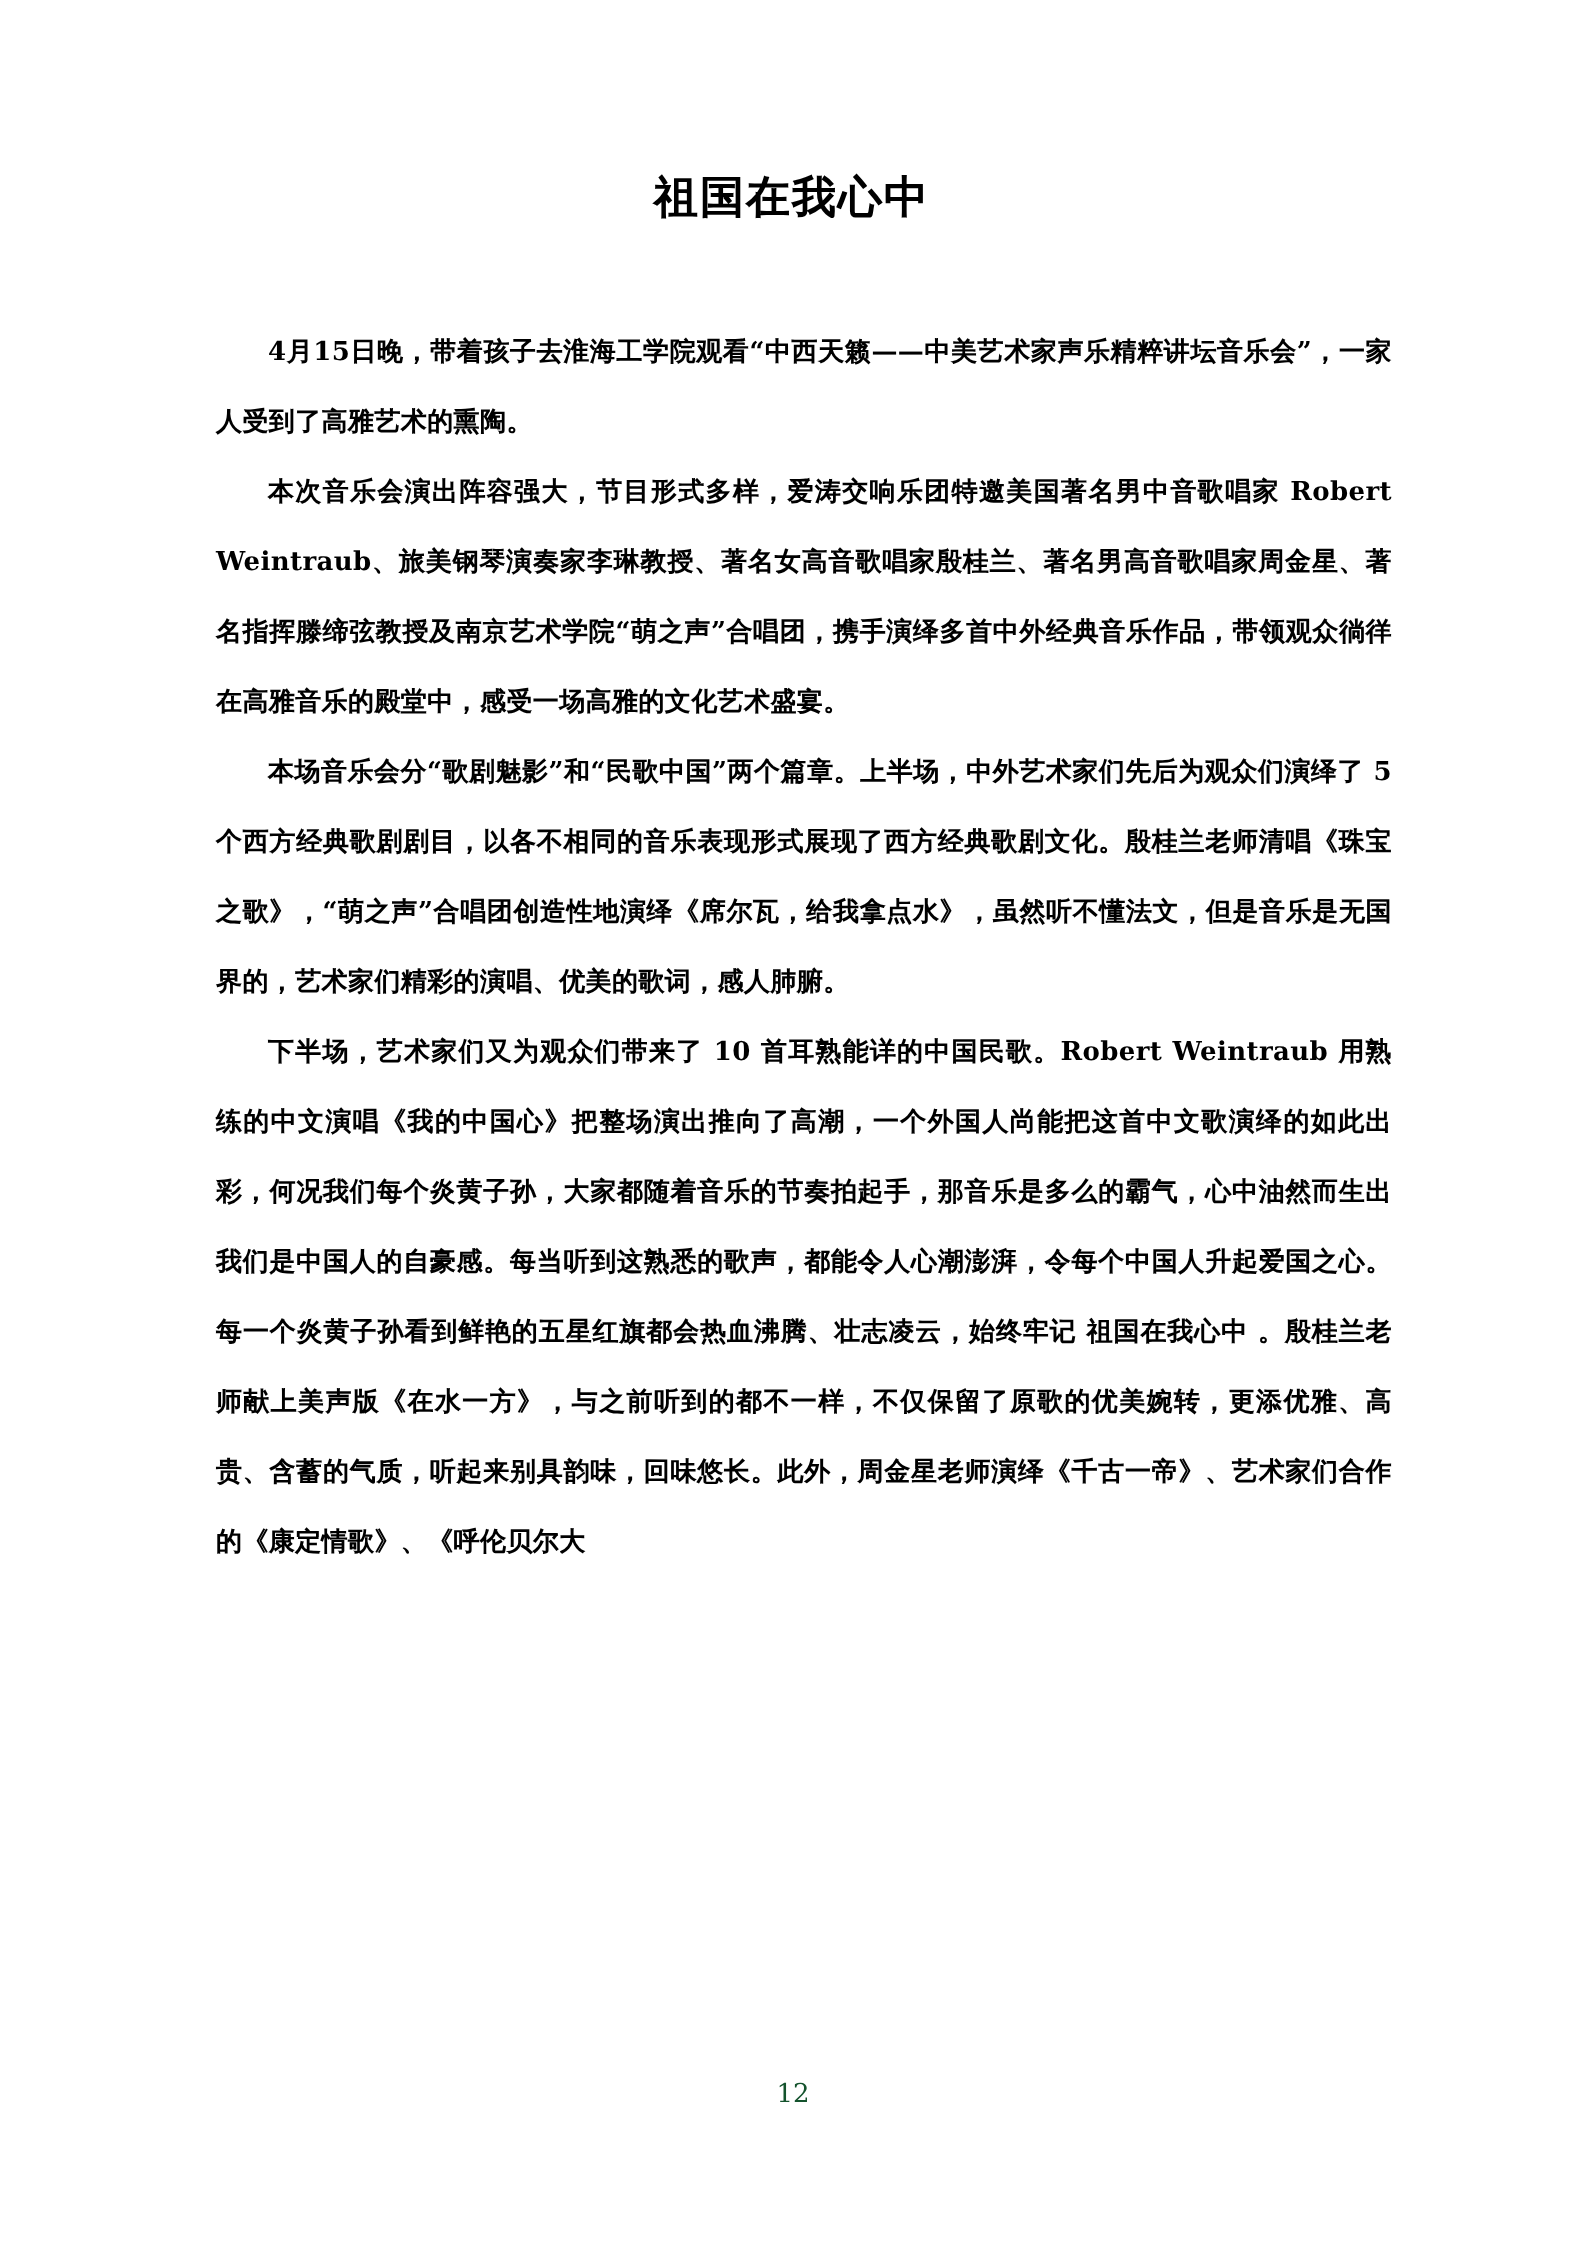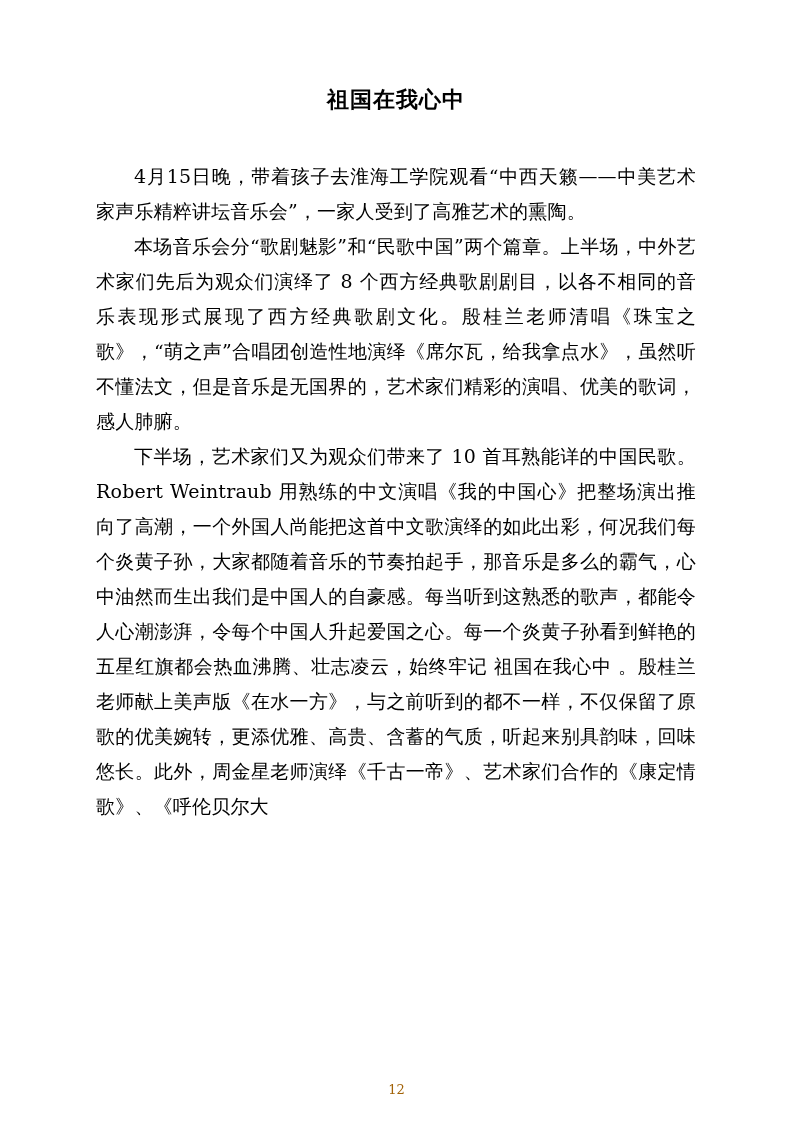--- a/index.html
+++ b/index.html
@@ -27,45 +27,46 @@
   .doc-title {
     font-family: "DejaVu Sans", sans-serif;
     font-weight: bold;
     font-size: 22px;
     text-align: center;
     letter-spacing: 1px;
     margin: 0 0 44px 0;
     line-height: 1.3;
   }
   .para {
-    font-size: 19px;
+    font-size: 13px;
     line-height: 35px;
     text-align: justify;
     text-justify: inter-ideograph;
     text-indent: 2em;
-    margin: 0 0 0 0;
+    margin: 0 0 0 12px;
     letter-spacing: 0.2px;
     word-break: break-all;
+    font-weight: bold;
   }
   .page-number {
     position: absolute;
     left: 0;
     right: 0;
     top: 1040px;
     text-align: center;
     font-family: "DejaVu Serif", serif;
     font-size: 13px;
-    color: #a16207;
-    margin-top: 42px;
+    color: #14532d;
   }
 </style>
 </head>
 <body>
 
 <div class="page">
   <div class="content">
     <h1 class="doc-title">祖国在我心中</h1>
     <p class="para">4月15日晚，带着孩子去淮海工学院观看“中西天籁——中美艺术家声乐精粹讲坛音乐会”，一家人受到了高雅艺术的熏陶。</p>
-    <p class="para">本场音乐会分“歌剧魅影”和“民歌中国”两个篇章。上半场，中外艺术家们先后为观众们演绎了 8 个西方经典歌剧剧目，以各不相同的音乐表现形式展现了西方经典歌剧文化。殷桂兰老师清唱《珠宝之歌》，“萌之声”合唱团创造性地演绎《席尔瓦，给我拿点水》，虽然听不懂法文，但是音乐是无国界的，艺术家们精彩的演唱、优美的歌词，感人肺腑。</p>
+    <p class="para">本次音乐会演出阵容强大，节目形式多样，爱涛交响乐团特邀美国著名男中音歌唱家 Robert Weintraub、旅美钢琴演奏家李琳教授、著名女高音歌唱家殷桂兰、著名男高音歌唱家周金星、著名指挥滕缔弦教授及南京艺术学院“萌之声”合唱团，携手演绎多首中外经典音乐作品，带领观众徜徉在高雅音乐的殿堂中，感受一场高雅的文化艺术盛宴。</p>
+    <p class="para">本场音乐会分“歌剧魅影”和“民歌中国”两个篇章。上半场，中外艺术家们先后为观众们演绎了 5 个西方经典歌剧剧目，以各不相同的音乐表现形式展现了西方经典歌剧文化。殷桂兰老师清唱《珠宝之歌》，“萌之声”合唱团创造性地演绎《席尔瓦，给我拿点水》，虽然听不懂法文，但是音乐是无国界的，艺术家们精彩的演唱、优美的歌词，感人肺腑。</p>
     <p class="para">下半场，艺术家们又为观众们带来了 10 首耳熟能详的中国民歌。Robert Weintraub 用熟练的中文演唱《我的中国心》把整场演出推向了高潮，一个外国人尚能把这首中文歌演绎的如此出彩，何况我们每个炎黄子孙，大家都随着音乐的节奏拍起手，那音乐是多么的霸气，心中油然而生出我们是中国人的自豪感。每当听到这熟悉的歌声，都能令人心潮澎湃，令每个中国人升起爱国之心。每一个炎黄子孙看到鲜艳的五星红旗都会热血沸腾、壮志凌云，始终牢记 祖国在我心中 。殷桂兰老师献上美声版《在水一方》，与之前听到的都不一样，不仅保留了原歌的优美婉转，更添优雅、高贵、含蓄的气质，听起来别具韵味，回味悠长。此外，周金星老师演绎《千古一帝》、艺术家们合作的《康定情歌》、《呼伦贝尔大</p>
   </div>
   <div class="page-number">12</div>
 </div>
 
 </body></html>

